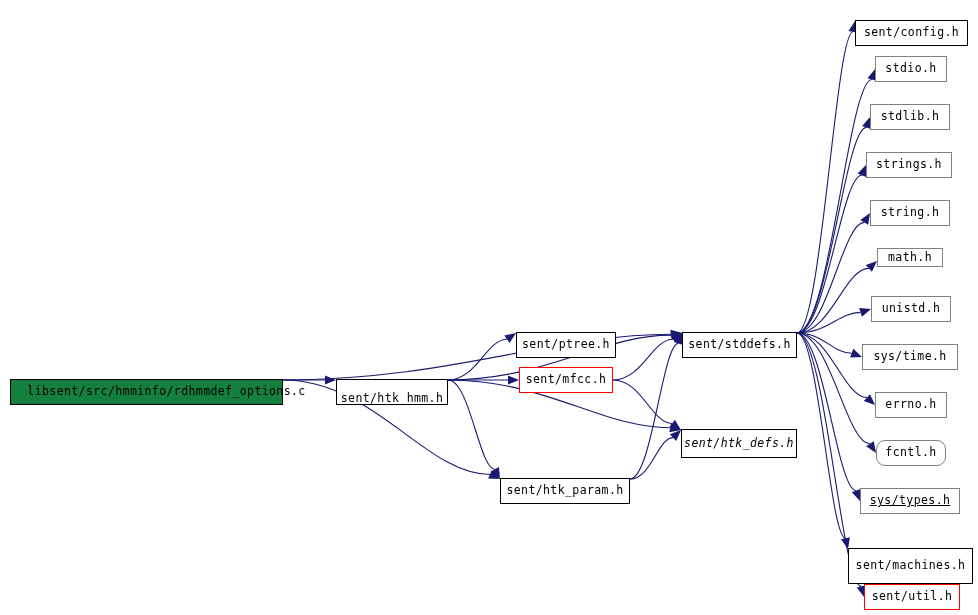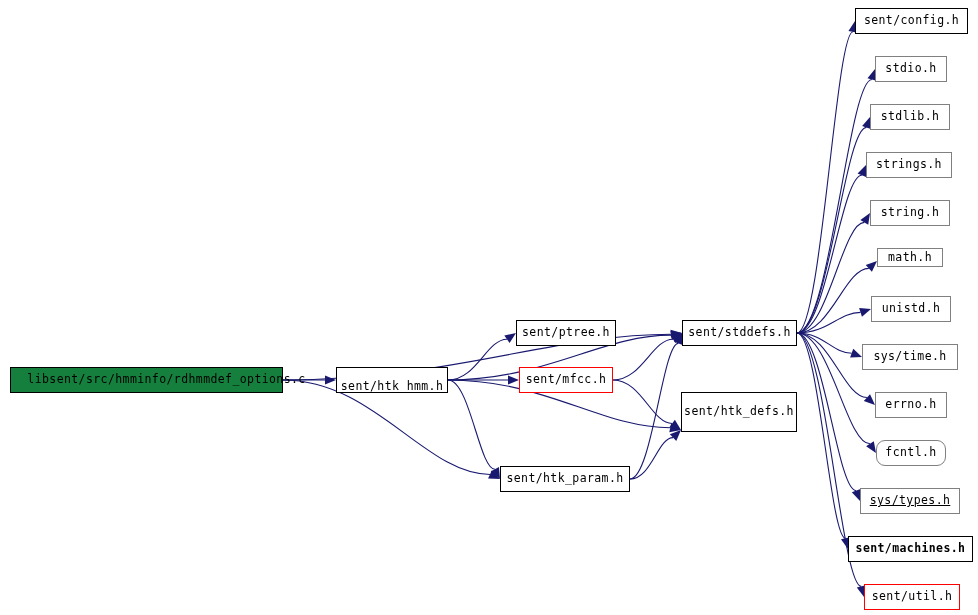--- a/index.html
+++ b/index.html
@@ -29,21 +29,21 @@
     align-items: center;
     justify-content: center;
     background: #ffffff;
     border: 1px solid #808080;
     font-size: 11.5px;
     line-height: 1;
     color: #000000;
     letter-spacing: 0.4px;
     white-space: nowrap;
   }
-  .node-box.border-black { border-color: #000000; }
+  .node-box.border-black { border-color: #000000; margin-top: 12px; }
   .node-box.border-red   { border-color: #ff0000; }
   .node-box.root {
     background: #15803d;
     border-color: #000000;
     padding-left: 40px;
   }
   .edge-path {
     fill: none;
     stroke: #191970;
     stroke-width: 1.1;
@@ -118,21 +118,21 @@
       </div>
       <div class="node-box border-red" style="left: 519px; top: 367px; width: 94px; height: 26px;">
         <span>sent/mfcc.h</span>
       </div>
       <div class="node-box border-black" style="left: 500px; top: 466px; width: 130px; height: 26px;">
         <span>sent/htk_param.h</span>
       </div>
       <div class="node-box border-black" style="left: 682px; top: 320px; width: 115px; height: 26px;">
         <span>sent/stddefs.h</span>
       </div>
-      <div class="node-box border-black" style="left: 681px; top: 392px; width: 116px; height: 40px;">
+      <div class="node-box border-black" style="left: 681px; top: 417px; width: 116px; height: 29px; font-style: italic;">
         <span>sent/htk_defs.h</span>
       </div>
       <div class="node-box border-black" style="left: 855px; top: 8px; width: 113px; height: 26px;">
         <span>sent/config.h</span>
       </div>
       <div class="node-box " style="left: 875px; top: 56px; width: 72px; height: 26px;">
         <span>stdio.h</span>
       </div>
       <div class="node-box " style="left: 870px; top: 104px; width: 80px; height: 26px;">
         <span>stdlib.h</span>
@@ -154,20 +154,20 @@
       </div>
       <div class="node-box " style="left: 875px; top: 392px; width: 72px; height: 26px;">
         <span>errno.h</span>
       </div>
       <div class="node-box " style="left: 876px; top: 440px; width: 70px; height: 26px; border-radius: 9px;">
         <span>fcntl.h</span>
       </div>
       <div class="node-box " style="left: 860px; top: 488px; width: 100px; height: 26px; text-decoration: underline;">
         <span>sys/types.h</span>
       </div>
-      <div class="node-box border-black" style="left: 848px; top: 536px; width: 125px; height: 26px; font-weight: bold;">
+      <div class="node-box border-black" style="left: 848px; top: 536px; width: 125px; height: 36px;">
         <span>sent/machines.h</span>
       </div>
       <div class="node-box border-red" style="left: 864px; top: 584px; width: 96px; height: 26px;">
         <span>sent/util.h</span>
       </div>
     </div>
 </div>
 
 </body></html>

